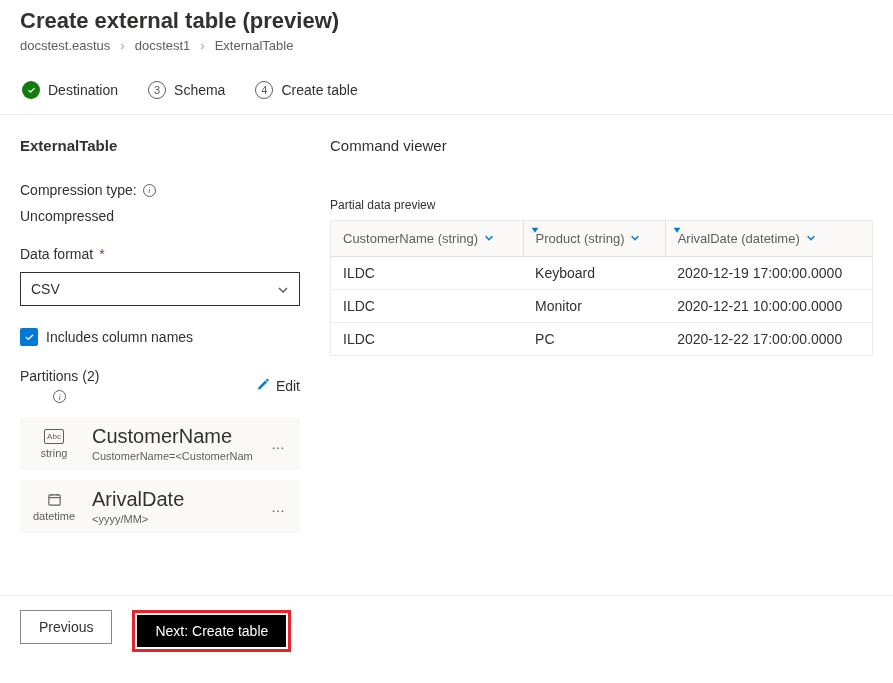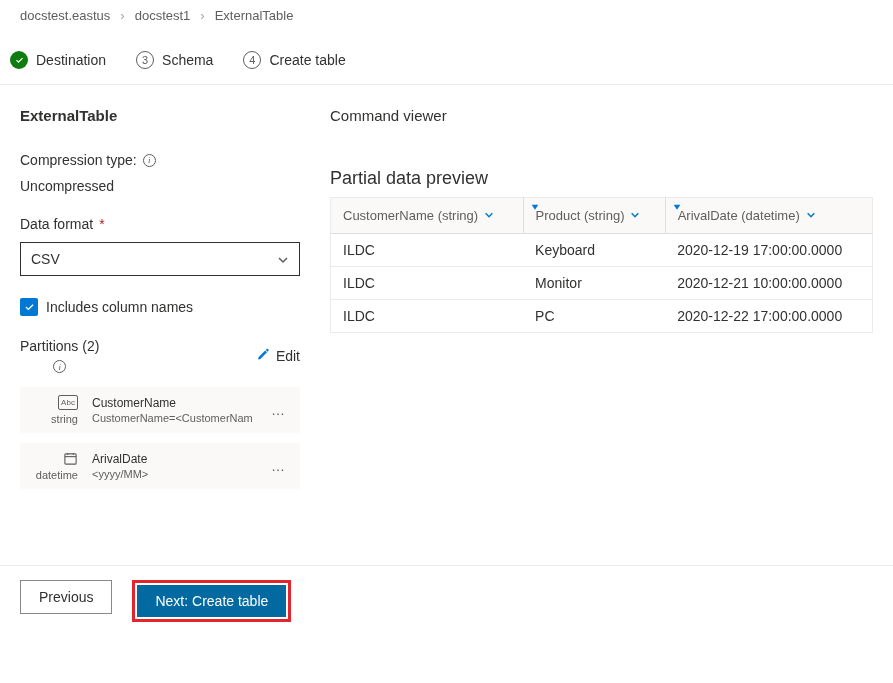--- a/index.html
+++ b/index.html
@@ -10,21 +10,21 @@
       background: #fff;
       width: 893px;
     }
     .page-header { padding: 8px 20px 0 20px; }
     .page-title { font-size: 22px; font-weight: 600; color: #323130; margin-bottom: 4px; }
     .breadcrumb { display: flex; align-items: center; gap: 10px; font-size: 13px; color: #605e5c; margin-bottom: 18px; }
     .breadcrumb-item { cursor: pointer; }
     .breadcrumb-sep { color: #a19f9d; }
     .steps {
       display: flex; align-items: center; gap: 26px;
-      border-bottom: 1px solid #edebe9; padding: 0 8px;
+      border-bottom: 1px solid #edebe9; padding: 0 20px;
     }
     .step {
       display: flex; align-items: center; gap: 8px;
       padding: 10px 2px 12px 2px; cursor: pointer;
       border-bottom: 3px solid transparent; position: relative;
     }
     .step.active { border-bottom-color: #0078d4; }
     .step-label { font-size: 14px; color: #323130; }
     .step-label.bold { font-weight: 600; }
     .check-badge {
@@ -65,34 +65,34 @@
     }
     .checkbox svg { width: 13px; height: 13px; fill: #fff; }
     .partitions-header { display: flex; justify-content: space-between; align-items: center; margin-bottom: 14px; }
     .partitions-label { display: flex; align-items: center; gap: 6px; font-size: 14px; flex-direction: column; }
     .edit-link { display: flex; align-items: center; gap: 6px; color: #323130; cursor: pointer; }
     .pencil-icon { color: #0078d4; }
     .partition-card {
       background: #faf9f8; border-radius: 2px; padding: 8px 10px;
       display: flex; align-items: center; gap: 14px; margin-bottom: 10px;
     }
-    .partition-type-col { width: 48px; display: flex; flex-direction: column; align-items: flex-end; gap: 3px; }
+    .partition-type-col { width: 48px; display: flex; flex-direction: column; align-items: center; gap: 3px; }
     .type-subtext { font-size: 11px; color: #605e5c; }
     .type-icon-box {
       width: 20px; height: 15px; border: 1px solid #605e5c; border-radius: 2px;
       display: inline-flex; align-items: center; justify-content: center;
       font-size: 8px; color: #605e5c;
     }
     .cal-icon { width: 15px; height: 15px; }
     .partition-body { flex: 1; overflow: hidden; }
-    .partition-name { font-size: 12px; }
+    .partition-name { font-size: 20px; }
     .partition-sub { font-size: 11px; color: #605e5c; margin-top: 2px; white-space: nowrap; overflow: hidden; }
     .more-dots { color: #605e5c; cursor: pointer; padding: 0 4px; letter-spacing: 1px; }
     .right-title { font-size: 15px; margin-bottom: 44px; }
-    .preview-title { font-size: 18px; margin-bottom: 8px; margin-top: 16px; }
+    .preview-title { font-size: 12px; margin-bottom: 8px; margin-top: 16px; }
     .preview-table { width: 100%; border: 1px solid #edebe9; border-collapse: collapse; }
     .preview-table th {
       text-align: left; font-weight: 400; font-size: 13px; color: #605e5c;
       padding: 10px 12px; border-bottom: 1px solid #e1dfdd; border-right: 1px solid #e1dfdd;
       background: #faf9f8; position: relative;
     }
     .preview-table th:last-child { border-right: none; }
     .th-inner { display: inline-flex; align-items: center; gap: 6px; }
     .th-mark {
       position: absolute; top: 3px; left: 6px;
@@ -106,27 +106,28 @@
     .footer {
       border-top: 1px solid #edebe9; padding: 14px 20px 14px 20px;
       display: flex; gap: 20px;
     }
     .btn {
       height: 20px; padding: 16px 18px; font-size: 14px; cursor: pointer;
       display: inline-flex; align-items: center; justify-content: center;
       font-family: inherit;
     }
     .btn-secondary { background: #fff; border: 1px solid #8a8886; color: #323130; }
-    .btn-primary { background: #0369a1; border: none; color: #fff; }
+    .btn-primary { background: #000000; border: none; color: #fff; }
     .btn-primary-wrap { border: 3px solid #e3262e; padding: 2px; display: inline-flex; }
   </style>
 </head>
 <body>
 
 <div class="page-header">
+  <h1 class="page-title">Create external table (preview)</h1>
   <div class="breadcrumb">
     <span class="breadcrumb-item">docstest.eastus</span>
     <span class="breadcrumb-sep">›</span>
     <span class="breadcrumb-item">docstest1</span>
     <span class="breadcrumb-sep">›</span>
     <span class="breadcrumb-item">ExternalTable</span>
   </div>
 </div>
 
 <div class="steps">

